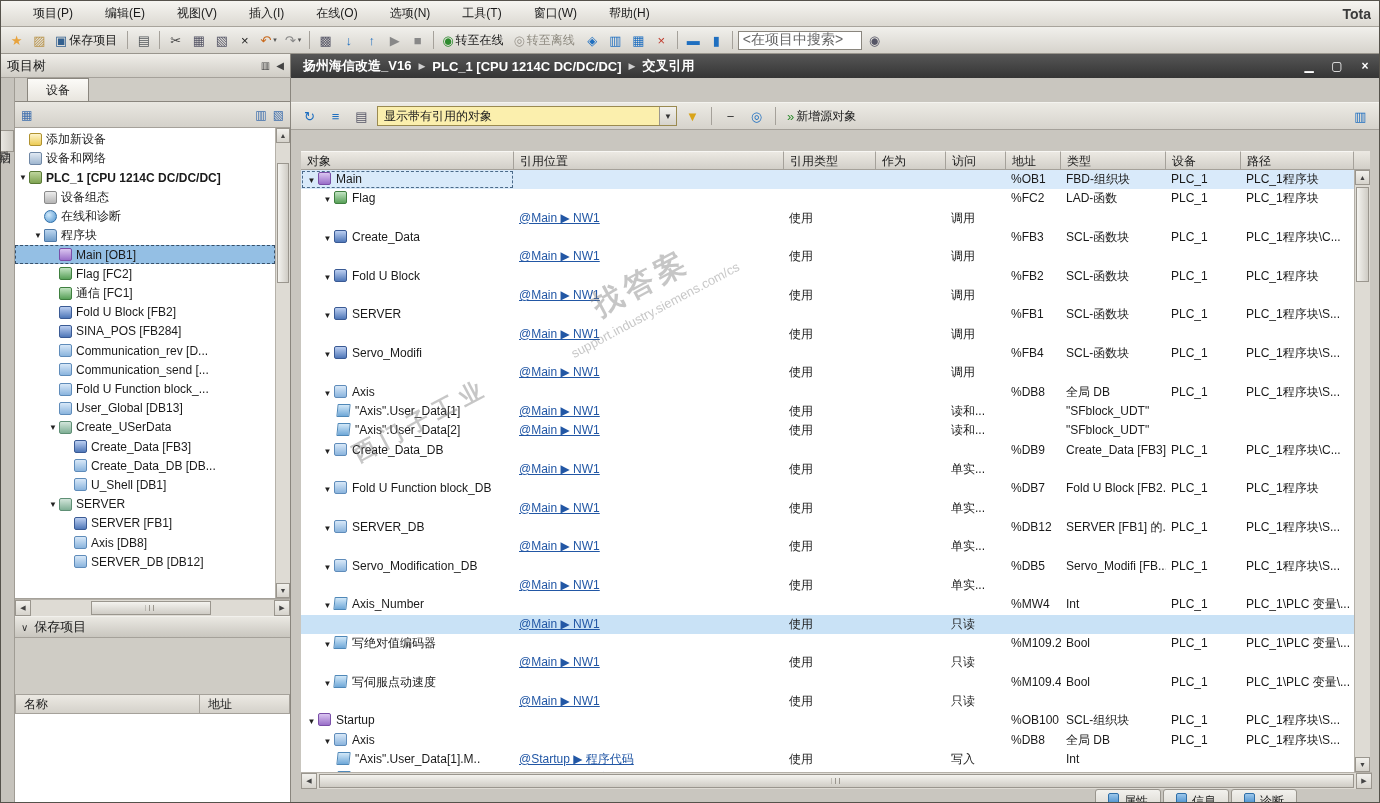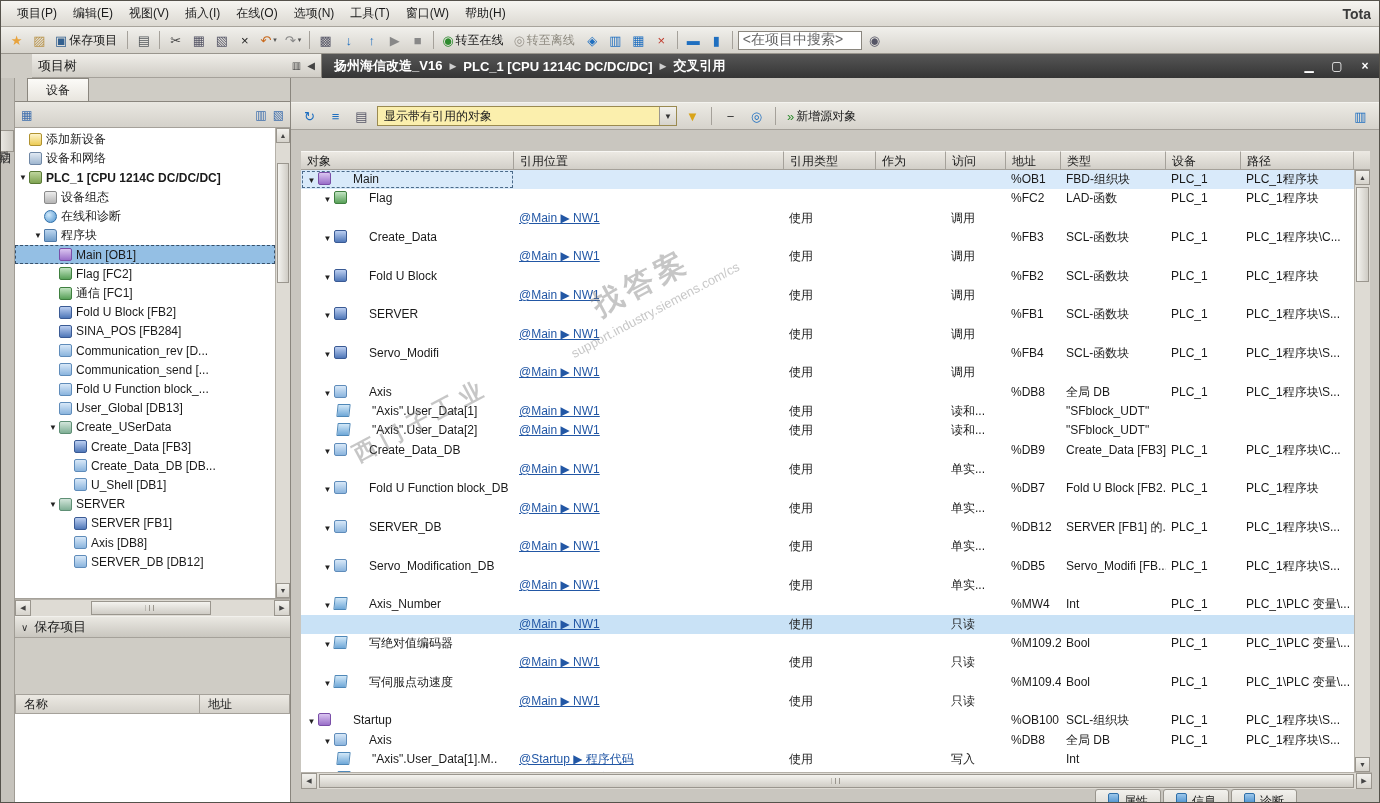--- a/index.html
+++ b/index.html
@@ -2,36 +2,36 @@
 <html><head>
 <meta charset="utf-8">
 <style>
   * { box-sizing: border-box; margin: 0; padding: 0; }
   html,body { width:1380px; height:803px; overflow:hidden; }
   body { font-family:"Liberation Sans","DejaVu Sans",sans-serif; font-size:12px; color:#1a1a1a; background:#cfccc5; }
   .app { width:1380px; height:803px; display:flex; flex-direction:column; border:1px solid #55524b; }
 
   
   .menubar { height:26px; background:linear-gradient(#f6f5f1,#dcd9d2); border-bottom:1px solid #a8a49c; display:flex; align-items:center; padding:0 8px; }
-  .menu-item { padding:3px 8px; cursor:default; }
+  .menu-item { padding:3px 8px; cursor:default;margin-left:16px; }
   .tota { margin-left:auto; font-weight:bold; color:#3a3a3a; font-size:14px; white-space:nowrap; overflow:hidden; }
 
   
   .tb { height:27px; background:linear-gradient(#f1f0ec,#d6d3cc); border-bottom:1px solid #99958d; display:flex; align-items:center; padding:0 5px; gap:2px; }
   .tb-btn { height:21px; min-width:21px; display:flex; align-items:center; justify-content:center; gap:2px; padding:0 2px; border:1px solid transparent; border-radius:2px; cursor:default; }
   .tb-glyph { font-size:13px; line-height:1; }
   .tb-caret { font-size:7px; color:#555; }
   .tb-label { font-size:12px; padding-right:2px; white-space:nowrap; }
   .tb-btn.dis .tb-label { color:#8d897f; }
   .tb-sep { width:1px; height:18px; background:#a5a19a; margin:0 3px; }
   .search-inp { width:124px; height:19px; border:1px solid #8a867e; background:#fff; color:#666; font-size:14px; padding:0 4px; font-family:inherit; }
 
   
   .titlerow { height:24px; display:flex; }
-  .pt-header { width:290px; background:linear-gradient(#efede8,#d0cdc6); border-right:1px solid #8a867e; border-bottom:1px solid #a5a19a; display:flex; align-items:center; padding:0 6px; font-size:13px;margin-left:31px; }
+  .pt-header { width:290px; background:linear-gradient(#efede8,#d0cdc6); border-right:1px solid #8a867e; border-bottom:1px solid #a5a19a; display:flex; align-items:center; padding:0 6px; font-size:13px; }
   .pt-icons { margin-left:auto; display:flex; gap:6px; }
   .hd-ic { font-size:10px; color:#444; cursor:default; }
   .crumbbar { flex:1; background:linear-gradient(#565656,#353535); color:#fff; display:flex; align-items:center; gap:7px; padding-left:12px; font-size:13px; font-weight:bold; }
   .crumb { white-space:nowrap; cursor:default; }
   .crumb-sep { font-size:9px; color:#cfcfcf; }
   .winbtns { margin-left:auto; display:flex; height:100%; }
   .winbtn { width:28px; display:flex; align-items:center; justify-content:center; color:#fff; font-size:12px; cursor:default; }
 
   
   .main { flex:1; min-height:0; display:flex; }
@@ -107,21 +107,21 @@
   .hcell { height:19px; line-height:18px; padding-left:6px; background:linear-gradient(#ece9e3,#d2cfc8); border-top:1px solid #f8f7f4; border-bottom:1px solid #a5a19a; border-right:1px solid #a5a19a; white-space:nowrap; overflow:hidden; cursor:default; }
   .corner { width:16px; background:linear-gradient(#ece9e3,#d2cfc8); border-bottom:1px solid #a5a19a; }
   .xbody { flex:1; min-height:0; display:flex; }
   .rows { width:1055px; background:#fff; overflow:hidden; position:relative; }
   .xrow { height:19.33px; line-height:19.33px; cursor:default; }
   .xrow.selobj { background:#d9eafa; }
   .xrow.selobj .c-obj { outline:1px dashed #4a6a8a; outline-offset:-2px; }
   .xrow.selrow { background:#c9e2f6; }
   .cell { padding-left:5px; white-space:nowrap; overflow:hidden; }
   .x-arrow { display:inline-block; width:13px; font-size:8px; color:#222; text-align:center; }
-  .obj-label { margin-left:18px; }
+  .obj-label { margin-left:1px; }
   .link { color:#2257a5; text-decoration:underline; cursor:pointer; }
 
   
   .wm { position:absolute; inset:0; pointer-events:none; opacity:.42; color:#7a7a7a; }
   .wm1 { position:absolute; left:250px; top:92px; transform:rotate(-28deg); display:flex; flex-direction:column; align-items:center; gap:2px; }
   .wm-cta { font-size:30px; font-weight:bold; letter-spacing:5px; }
   .wm-url { font-size:13px; }
   .wm2 { position:absolute; left:45px; top:235px; transform:rotate(-28deg); font-size:23px; font-weight:bold; letter-spacing:7px; }
 
   .xhscroll { height:17px; width:1071px; }

